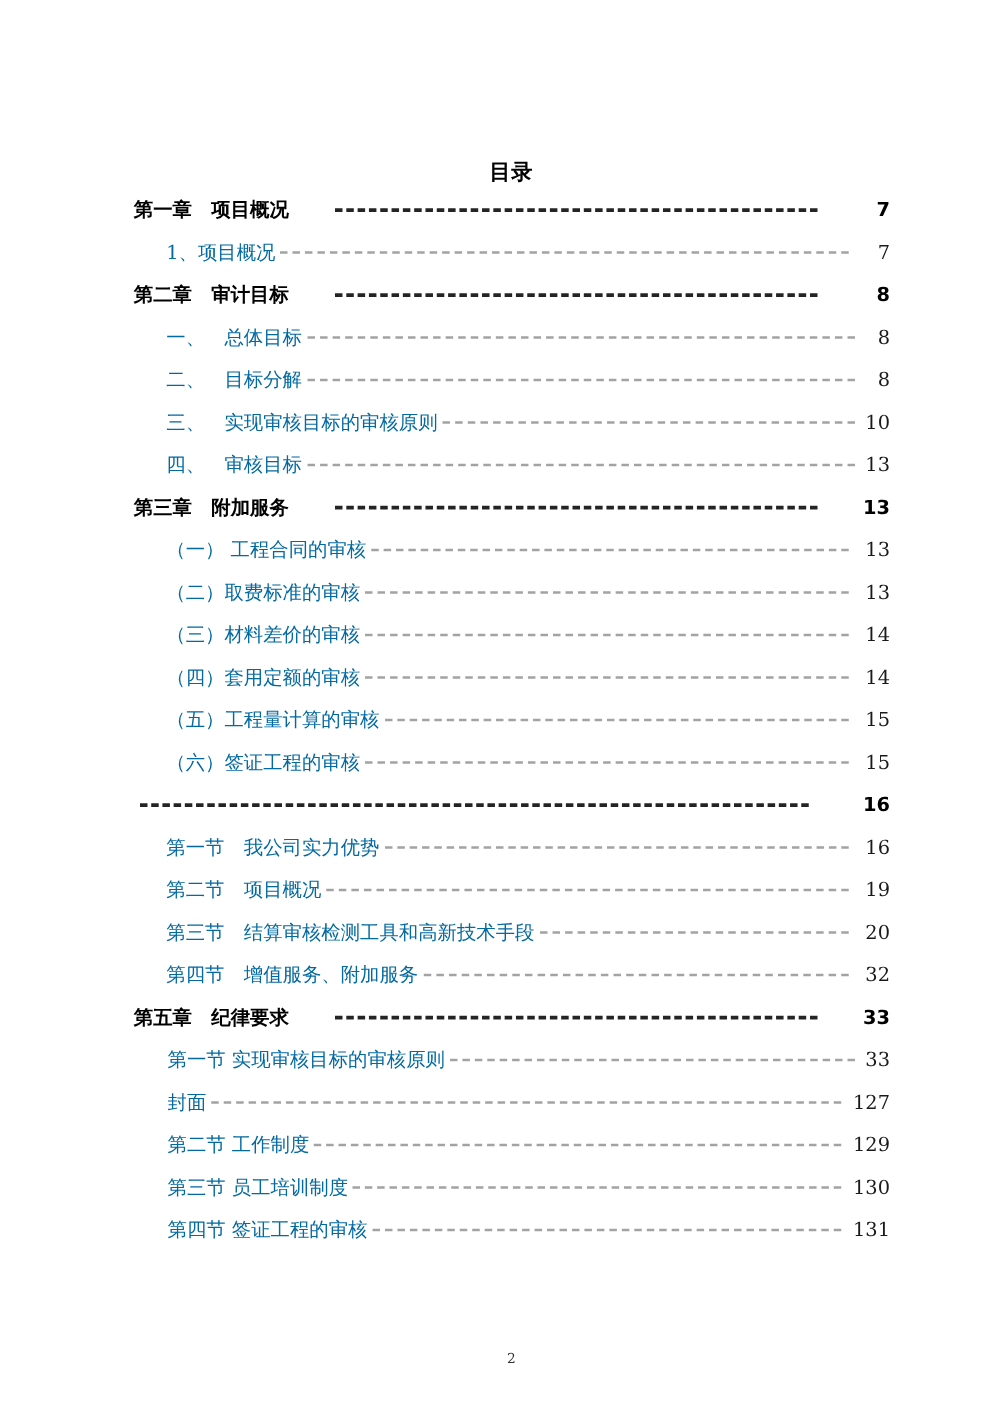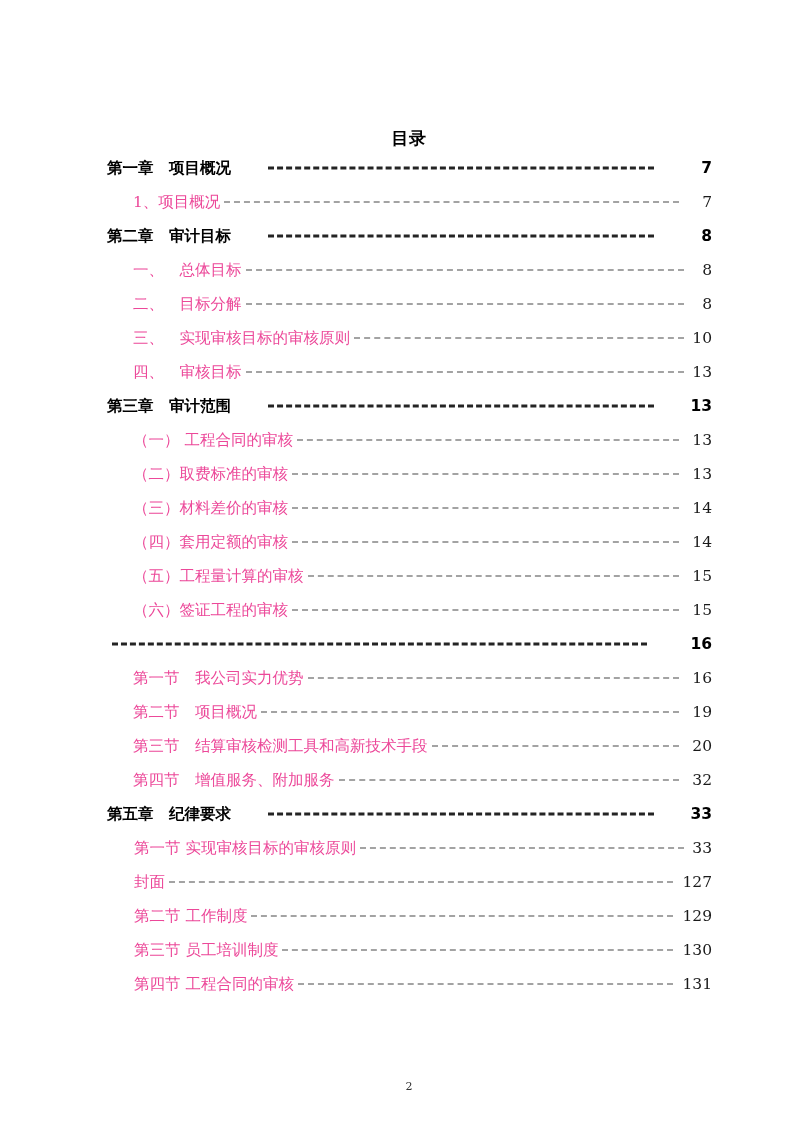--- a/index.html
+++ b/index.html
@@ -50,21 +50,21 @@
   .toc-row {
     display: flex;
     align-items: baseline;
     height: 34px;
     white-space: nowrap;
   }
 
   .toc-label {
     flex: 0 0 auto;
     font-size: 15.5px;
-    color: #ec4899;
+    color: #0369a1;
     line-height: 34px;
   }
 
   .toc-leader {
     flex: 1 1 auto;
     position: relative;
     height: 1px;
     margin: 0 4px;
     min-width: 12px;
     align-self: center;
@@ -187,21 +187,21 @@
         <span class="toc-page">10</span>
       </div>
       <div class="toc-row lvl-sub ind-1">
         <span class="toc-label">四、　审核目标</span>
         <span class="toc-leader">
           <span class="line"></span>
         </span>
         <span class="toc-page">13</span>
       </div>
       <div class="toc-row lvl-chapter ind-0">
-        <span class="toc-label">第三章　审计范围</span>
+        <span class="toc-label">第三章　附加服务</span>
         <span class="toc-leader">
           <span class="line"></span>
         </span>
         <span class="toc-page">13</span>
       </div>
       <div class="toc-row lvl-sub ind-1 gap-page">
         <span class="toc-label">（一） 工程合同的审核</span>
         <span class="toc-leader">
           <span class="line"></span>
         </span>
@@ -305,21 +305,21 @@
         <span class="toc-page">129</span>
       </div>
       <div class="toc-row lvl-sub ind-2 gap-page">
         <span class="toc-label">第三节 员工培训制度</span>
         <span class="toc-leader">
           <span class="line"></span>
         </span>
         <span class="toc-page">130</span>
       </div>
       <div class="toc-row lvl-sub ind-2 gap-page">
-        <span class="toc-label">第四节 工程合同的审核</span>
+        <span class="toc-label">第四节 签证工程的审核</span>
         <span class="toc-leader">
           <span class="line"></span>
         </span>
         <span class="toc-page">131</span>
       </div>
     </div>
 
   <div class="footer-pageno">2</div>
 
 </div>

